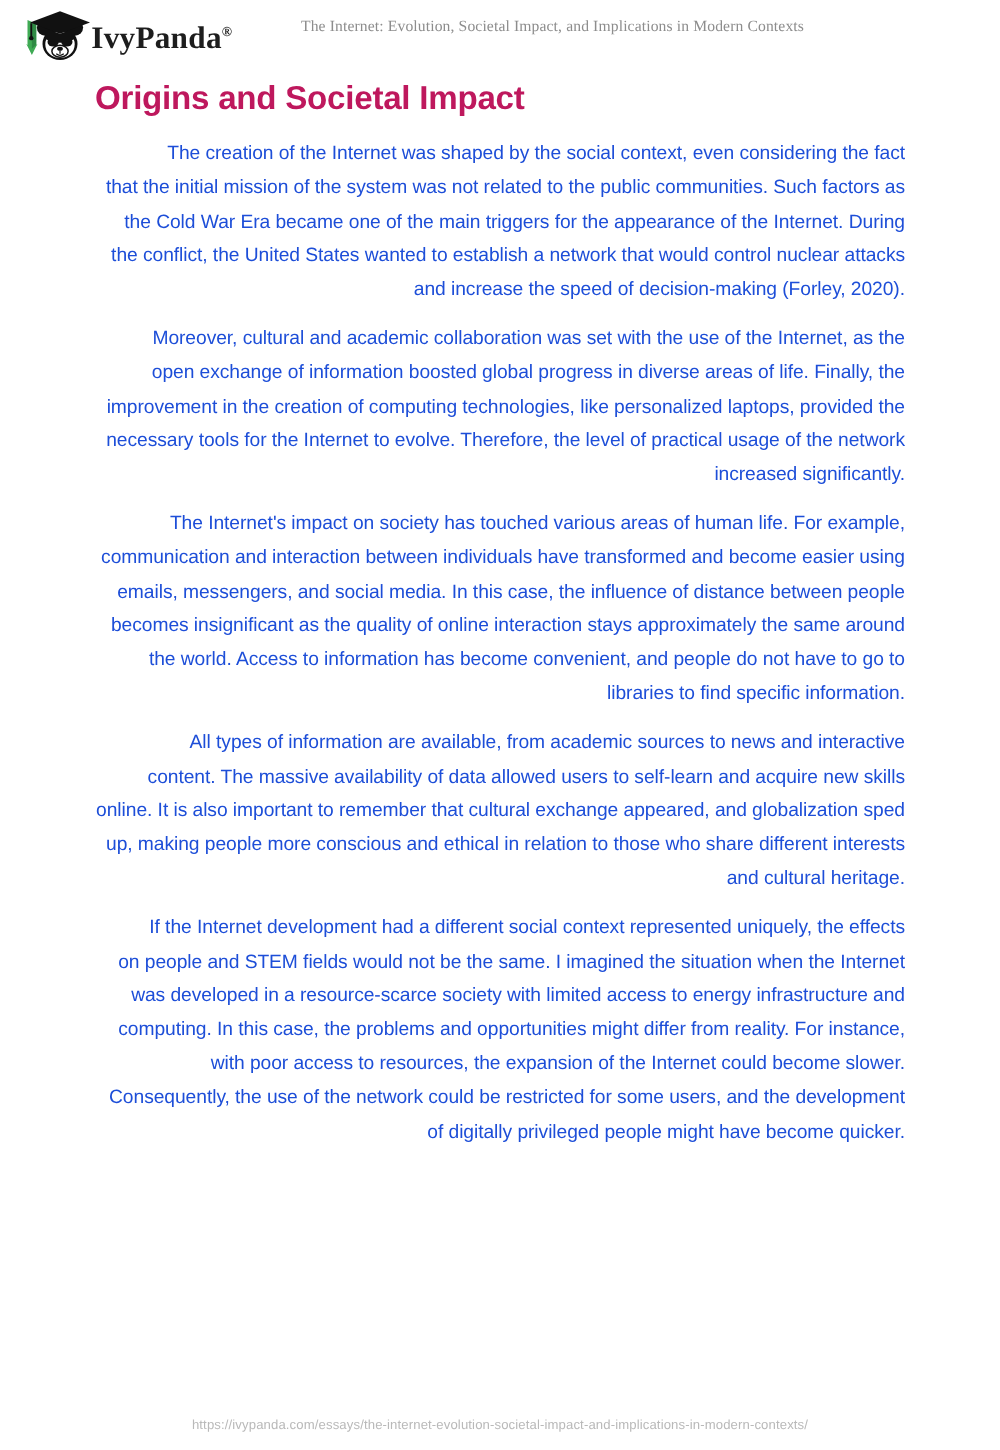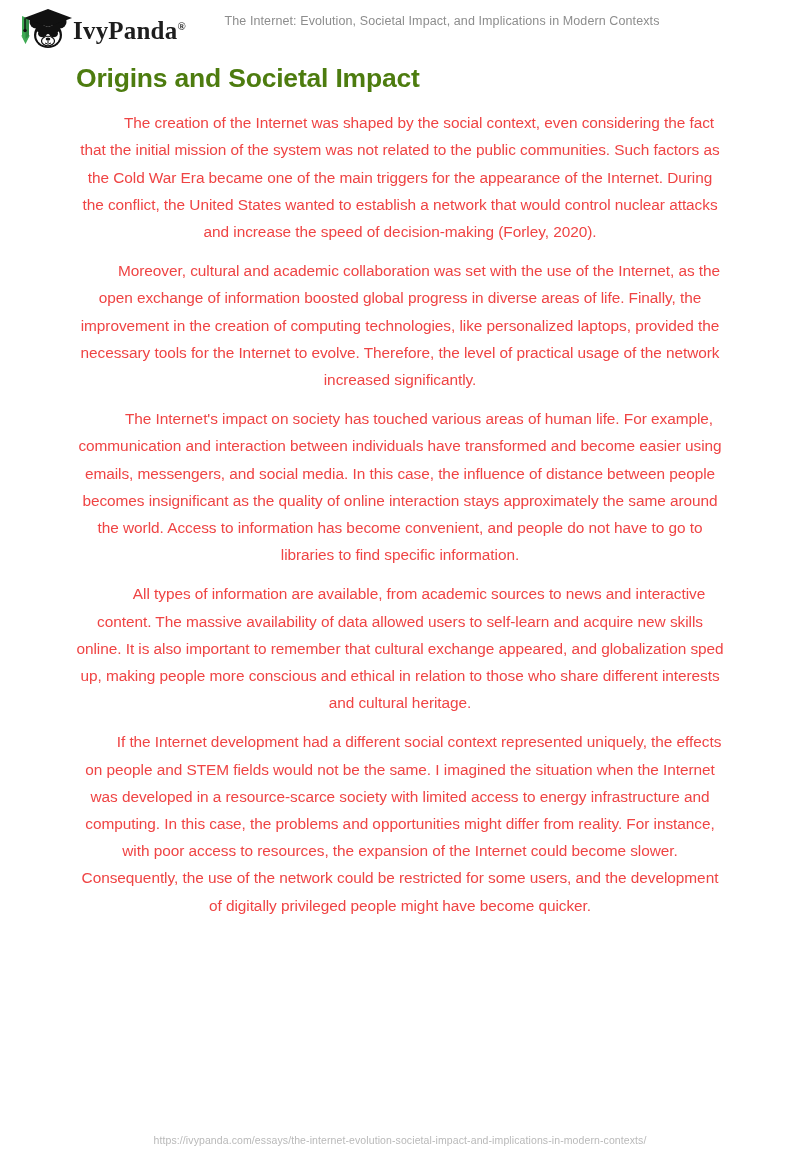--- a/index.html
+++ b/index.html
@@ -56,55 +56,55 @@
   }
 
   .header-title {
     position: absolute;
     left: 0;
     right: 0;
     top: 14px;
     text-align: center;
     font-size: 12.5px;
     color: #8d8d8d;
-    font-family: Liberation Sans, sans-serif;
+    font-family: Liberation Serif, serif;
     letter-spacing: 0.1px;
     white-space: nowrap;
     padding-left: 84px;
     box-sizing: border-box;
   }
 
   
   .doc {
     position: absolute;
     top: 62px;
     left: 76px;
     width: 648px;
   }
 
   h2.section-heading {
     font-family: "Liberation Sans", sans-serif;
     font-size: 26.5px;
     font-weight: 700;
-    color: #4d7c0f;
+    color: #be185d;
     margin: 0 0 14px 0;
     line-height: 1.25;
     letter-spacing: -0.2px;
   }
   h2.section-heading.subsequent {
     margin-top: 28px;
   }
 
   p.body-text {
     font-size: 15.4px;
     line-height: 27.2px;
-    color: #ef4444;
+    color: #1d4ed8;
     margin: 0 0 12px 0;
     text-indent: 38px;
-    text-align: center;
+    text-align: right;
     letter-spacing: -0.05px;
   }
   p.body-text:last-child {
     margin-bottom: 0;
   }
 
   
   .page-footer {
     position: absolute;
     left: 0;

